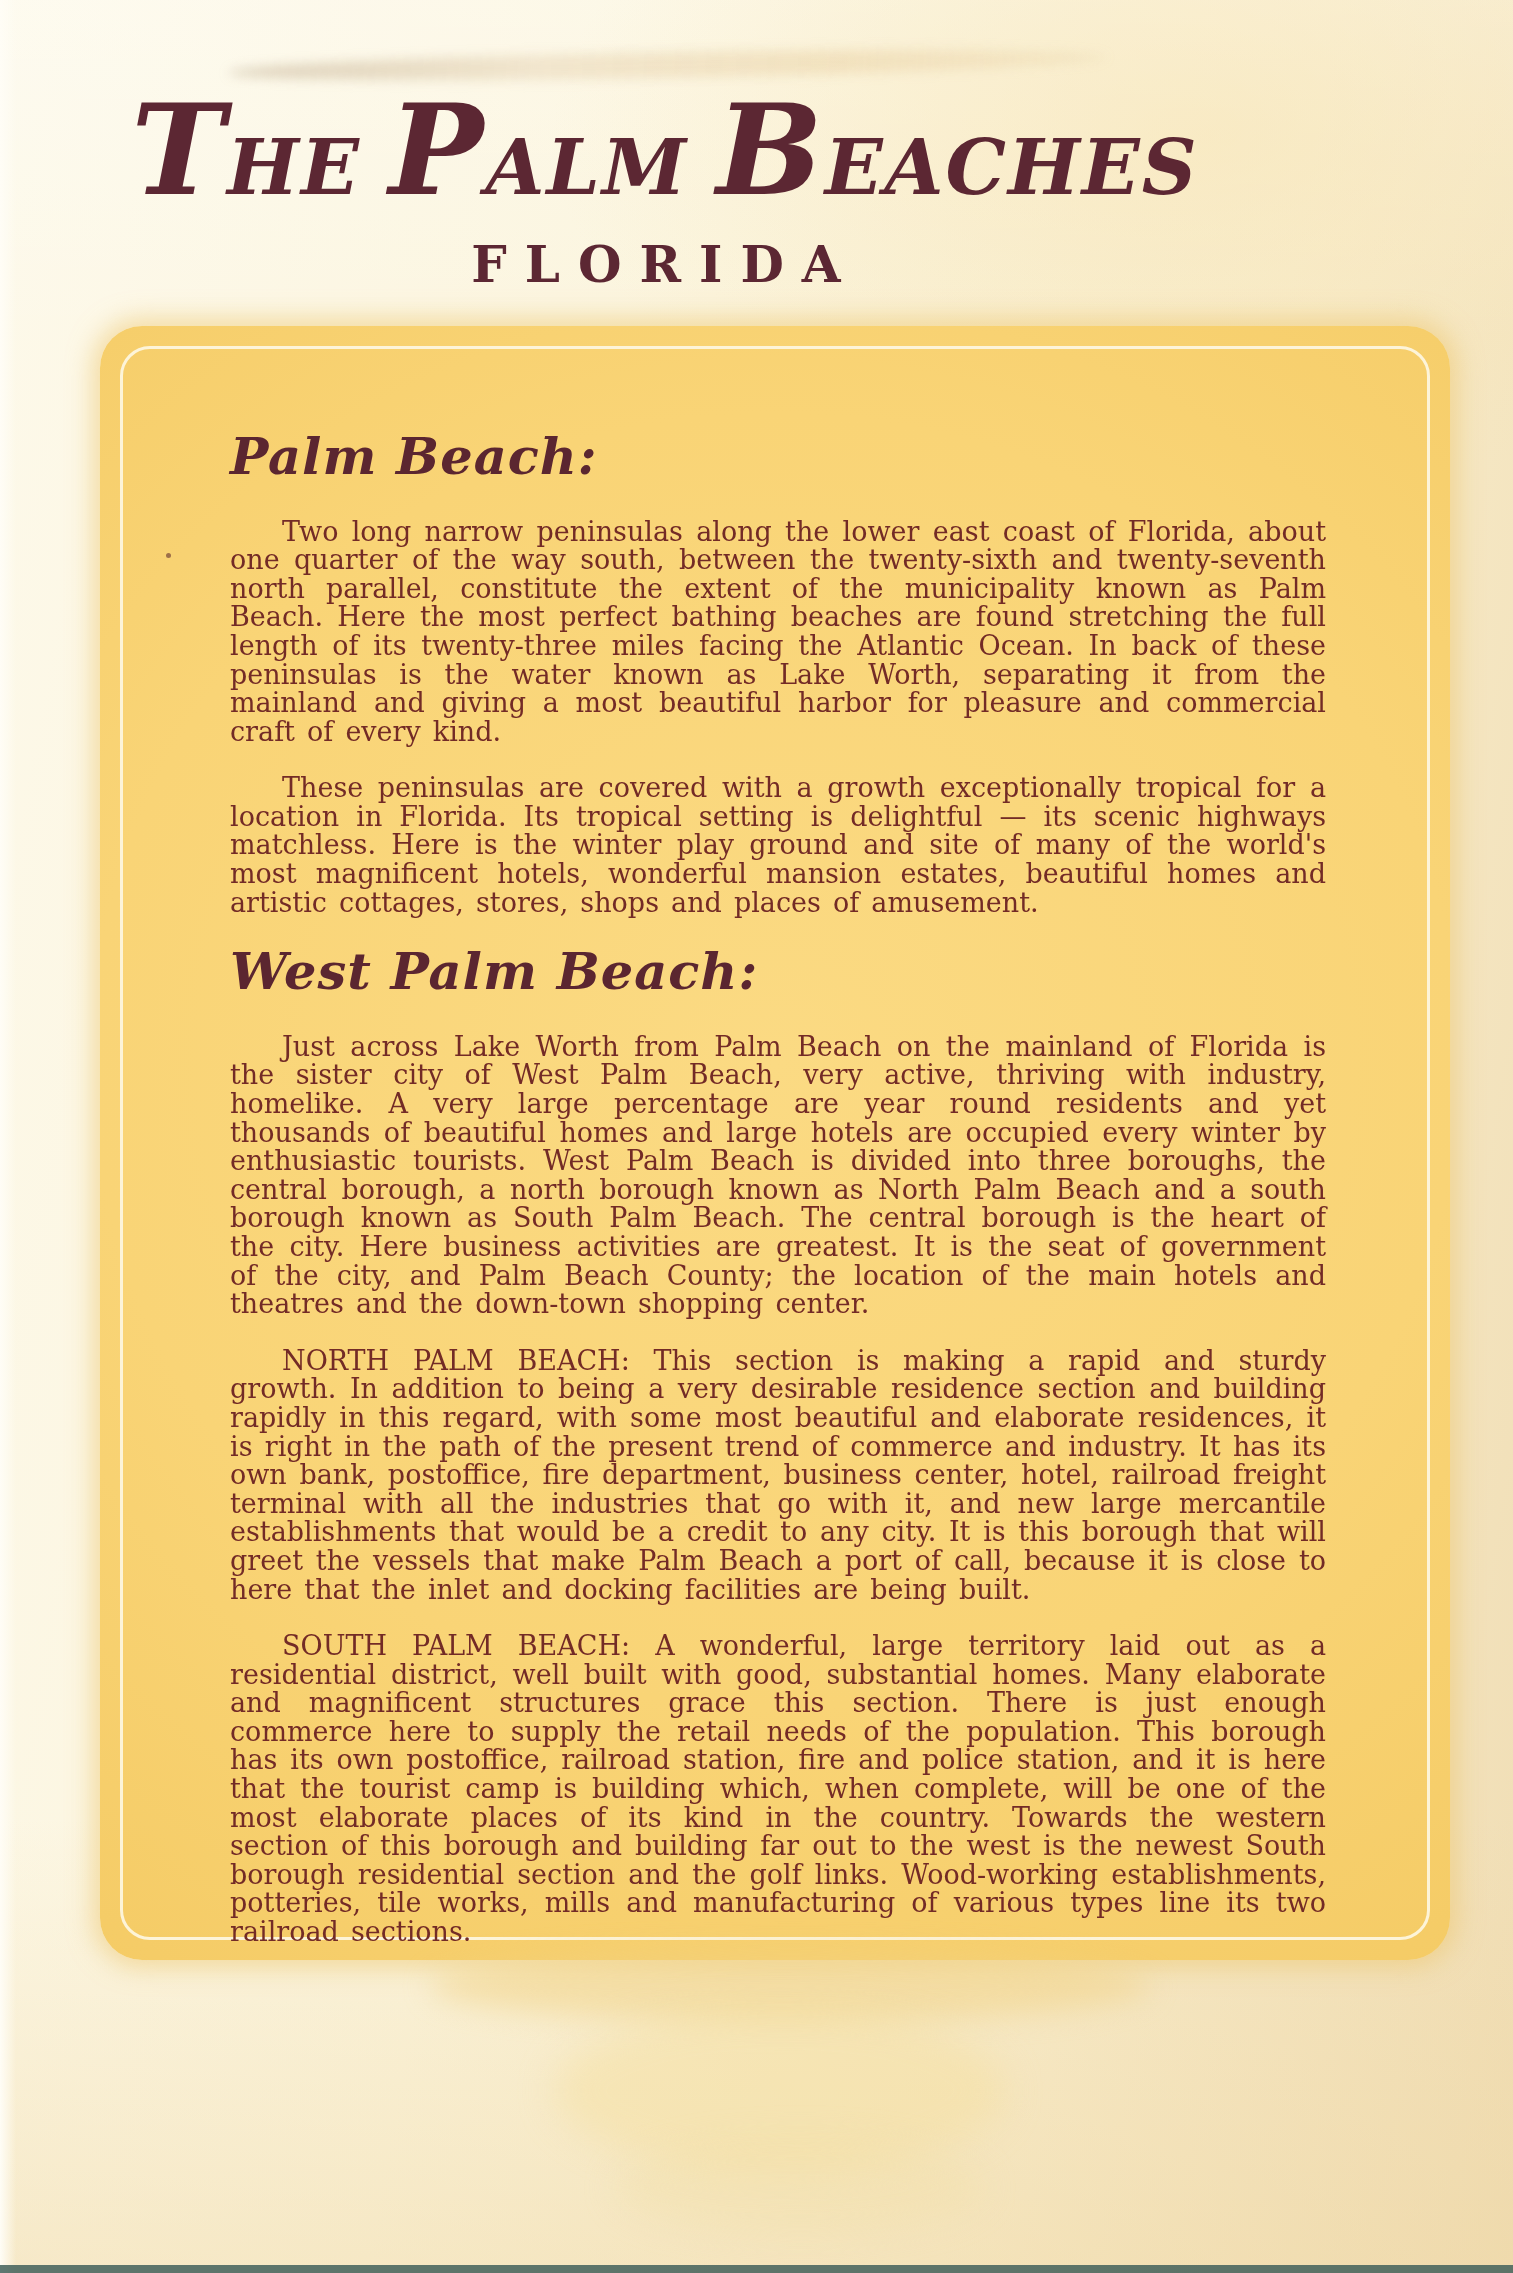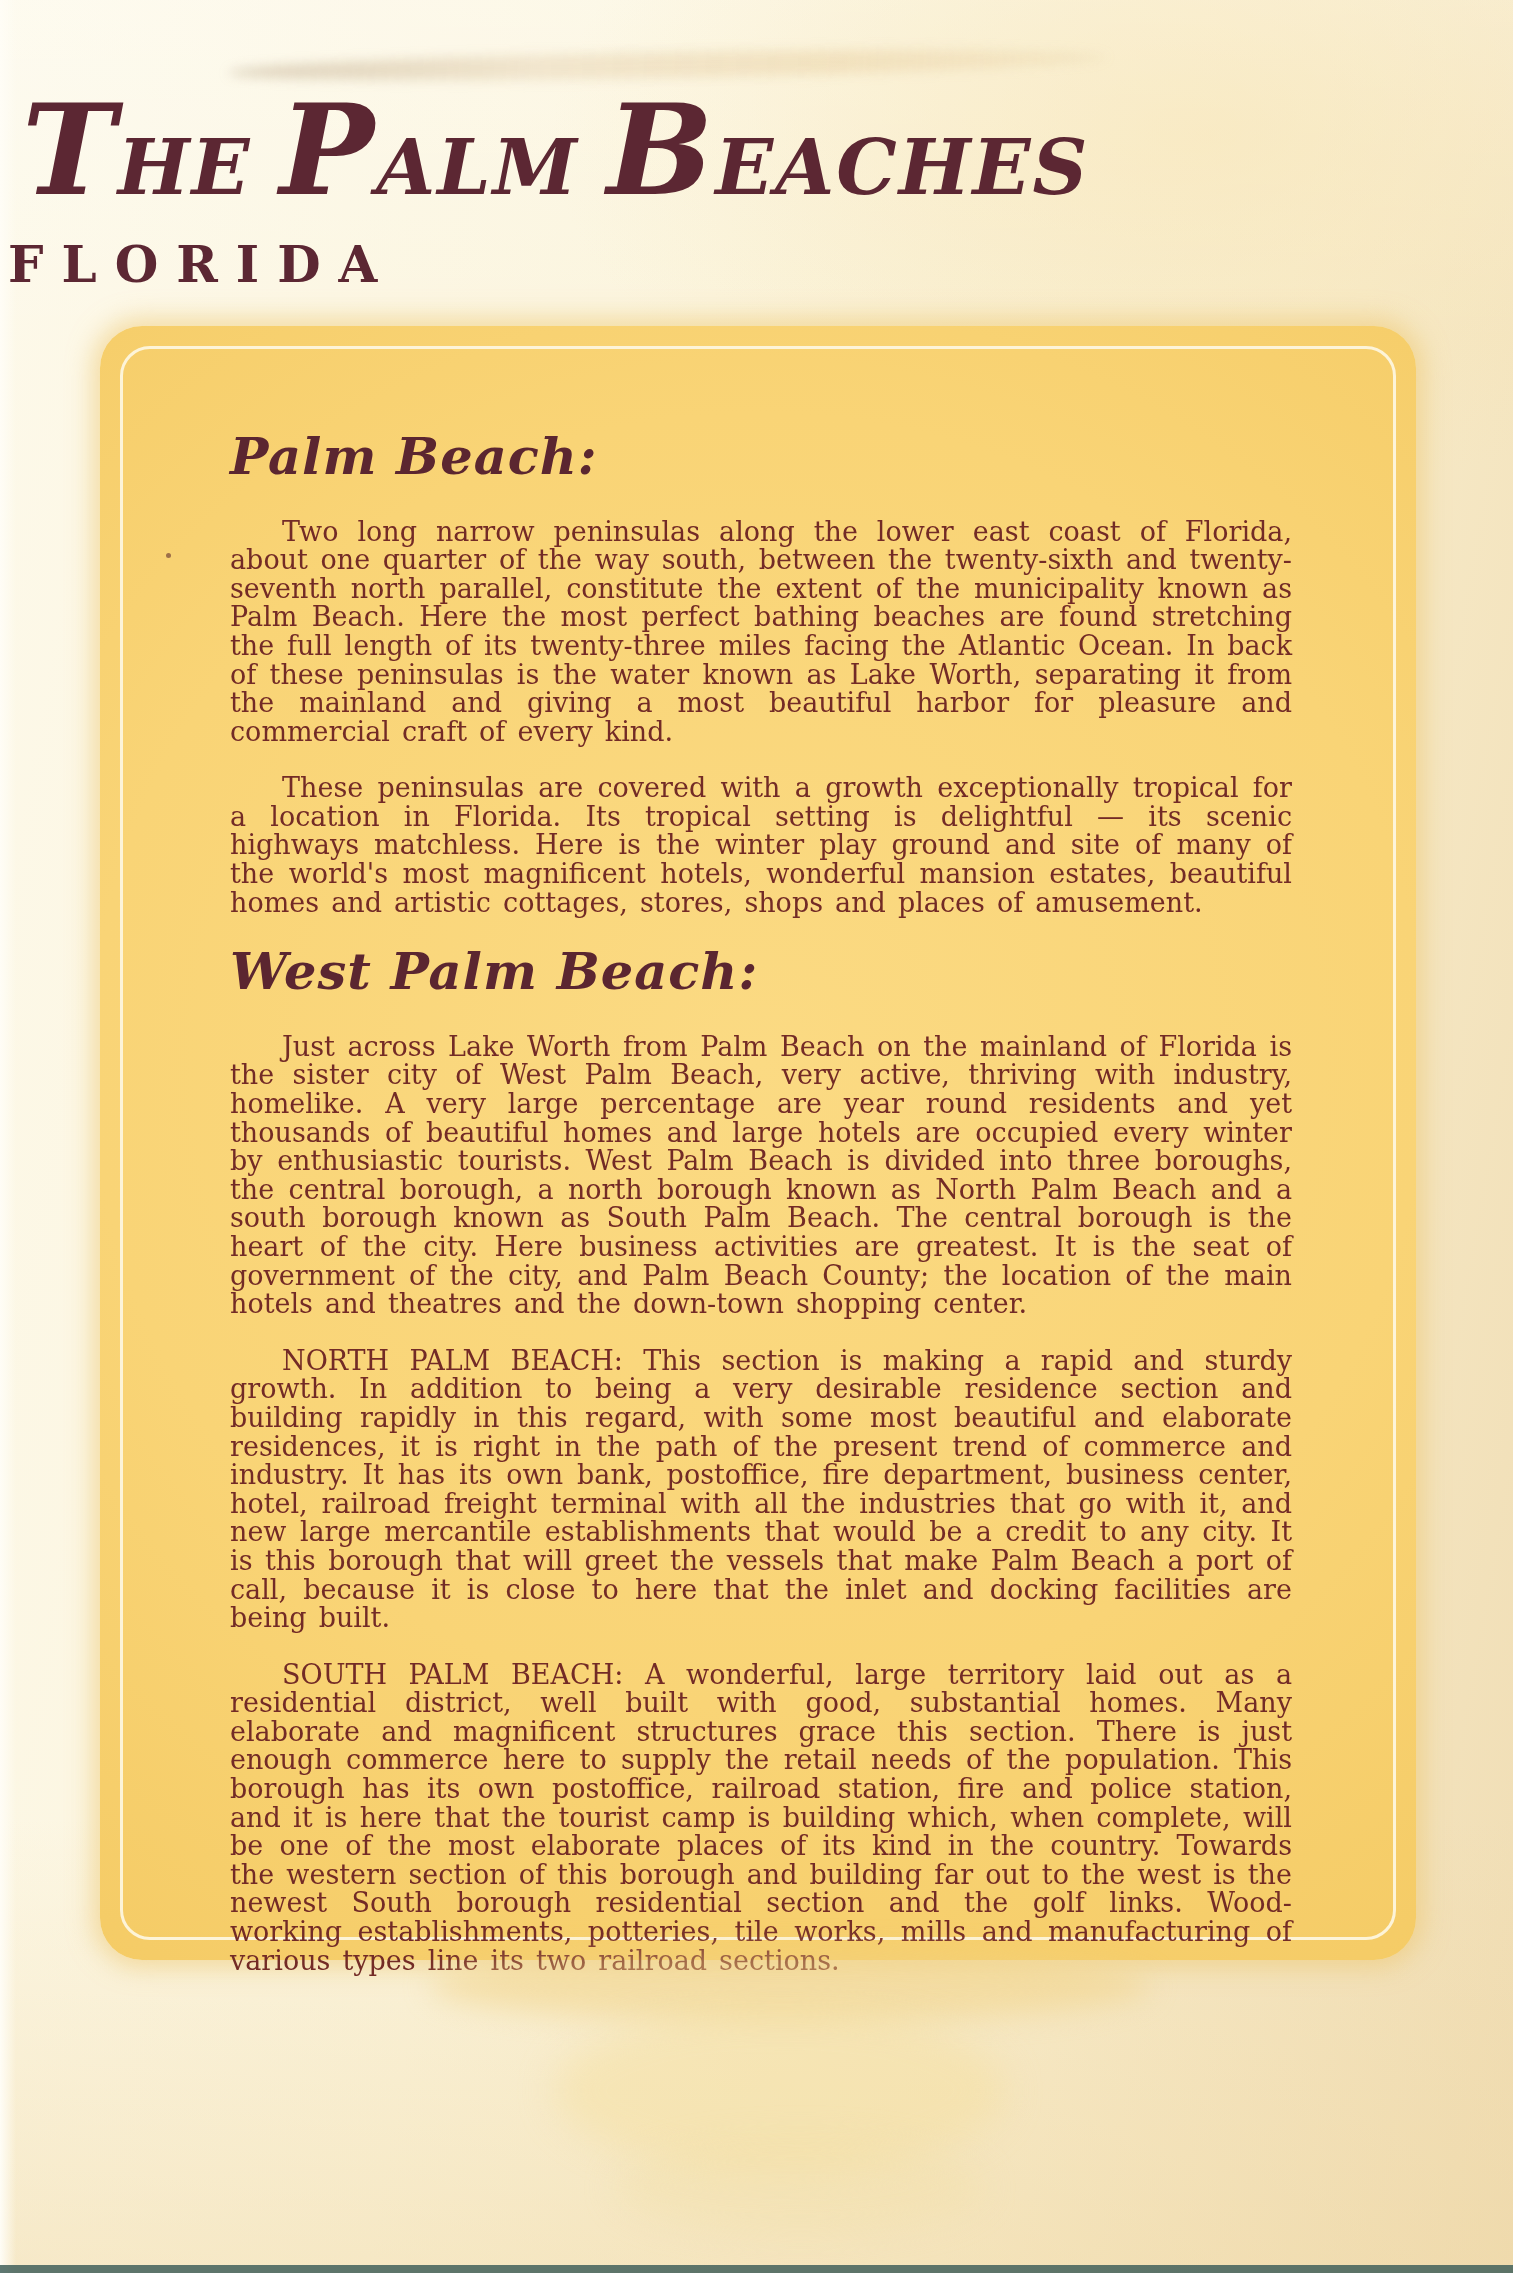--- a/index.html
+++ b/index.html
@@ -16,34 +16,35 @@
   }
   .edge-left {
     position:absolute; left:0; top:0; width:16px; height:100%;
     background:linear-gradient(to right,#fffdf6, rgba(255,253,246,0));
   }
   .smudge-top {
     position:absolute; left:228px; top:52px; width:880px; height:26px;
     background:linear-gradient(94deg, rgba(148,116,76,.30), rgba(196,156,98,.20) 35%, rgba(214,174,108,.24) 70%, rgba(196,156,98,.10));
     border-radius:50%; filter:blur(6px); transform:rotate(-1deg);
   }
-  .title-block { position:absolute; top:66px; left:8px; width:1330px; text-align:left; color:#5c2733; }
+  .title-block { position:absolute; top:66px; left:0; width:1330px; text-align:center; color:#5c2733; }
   .title-line { white-space:nowrap; font-style:italic; font-weight:bold; letter-spacing:2px; }
   .title-line .word { display:inline-block; margin:0 14px; }
   .title-line .cap  { font-size:126px; line-height:1; }
   .title-line .rest { font-size:76px;  line-height:1; }
   .subtitle {
     margin-top:2px; font-weight:bold;
     font-size:50px; letter-spacing:18px; color:#5c2733;
   }
   .panel {
     position:absolute; left:100px; top:326px; width:1316px; height:1634px;
     border-radius:42px;
     background:radial-gradient(92% 72% at 50% 45%, #fbda83 0%, #f9d476 55%, #f4ca63 100%);
     box-shadow:0 0 24px 8px rgba(236,198,112,.55);
+    padding-left:34px;
   }
   .panel-inner-line {
     position:absolute; inset:20px; border:3px solid rgba(253,246,222,.95);
     border-radius:30px; pointer-events:none;
   }
   .panel-content { position:absolute; inset:0; padding:104px 124px 0 130px; color:#732b26; }
   .panel-content h2 {
     margin:0 0 34px 0; font-style:italic; font-weight:bold;
     font-size:51px; line-height:1.05; letter-spacing:1px; color:#5b2630;
   }

